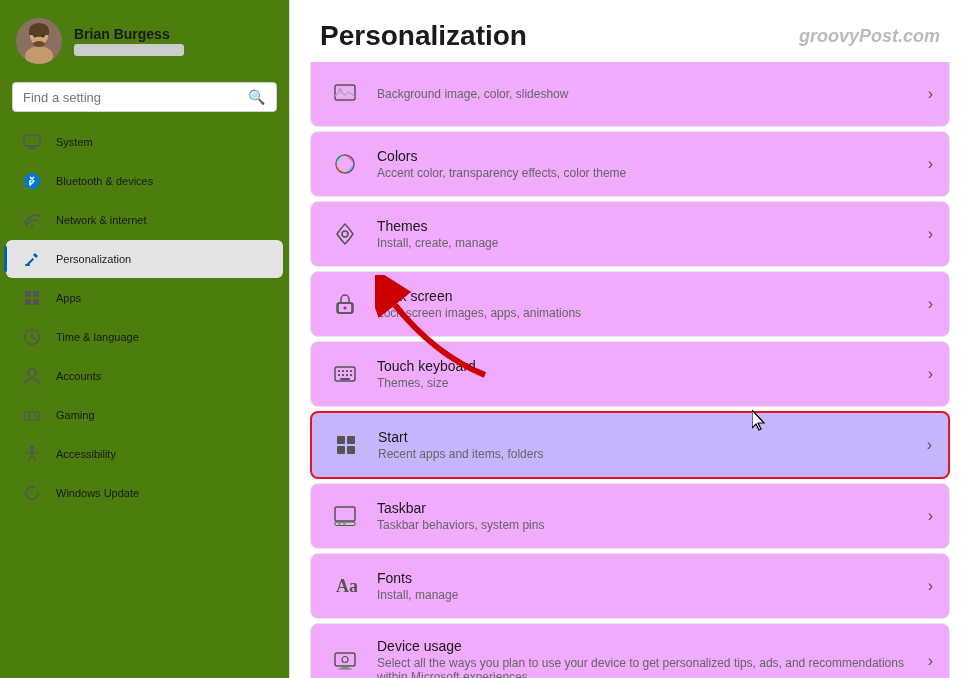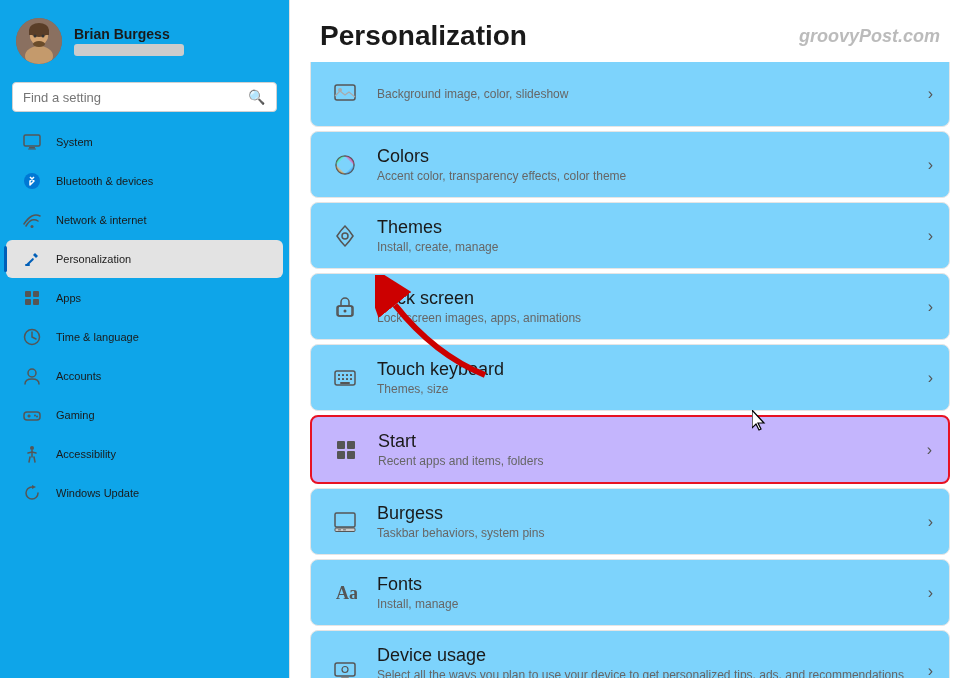--- a/index.html
+++ b/index.html
@@ -11,21 +11,21 @@
       height: 678px;
       overflow: hidden;
       font-size: 14px;
       color: #1a1a1a;
     }
 
     
     .sidebar {
       width: 290px;
       min-width: 290px;
-      background: #0ea5e9;
+      background: #4d7c0f;
       height: 678px;
       display: flex;
       flex-direction: column;
       border-right: 1px solid #e0e0e0;
       overflow-y: auto;
     }
 
     .sidebar-profile {
       display: flex;
       align-items: center;
@@ -173,21 +173,21 @@
       padding: 0 20px 20px 20px;
     }
 
     .settings-item {
       display: flex;
       align-items: center;
       padding: 14px 16px;
       border: 1px solid #e5e5e5;
       border-radius: 8px;
       margin-bottom: 4px;
-      background: #7dd3fc;
+      background: #f0abfc;
       cursor: pointer;
       transition: background 0.1s;
       position: relative;
     }
 
     .settings-item.highlighted {
       border: 2px solid #e81123;
       background: #c4b5fd;
     }
 
@@ -201,21 +201,21 @@
       margin-right: 14px;
       font-size: 20px;
       color: #444;
     }
 
     .settings-item-text {
       flex: 1;
     }
 
     .settings-item-title {
-      font-size: 18px;
+      font-size: 14px;
       font-weight: 500;
       color: #1a1a1a;
       margin-bottom: 2px;
     }
 
     .settings-item-desc {
       font-size: 12px;
       color: #666;
     }
 
@@ -486,21 +486,21 @@
       <div class="settings-item">
       <div class="settings-item-icon">
           <svg width="24" height="24" viewBox="0 0 24 24" fill="none" xmlns="http://www.w3.org/2000/svg">
             <rect x="2" y="3" width="20" height="14" rx="1.5" stroke="#555" stroke-width="1.5" fill="none"></rect>
             <rect x="2" y="18" width="20" height="3.5" rx="1" fill="#ccc" stroke="#555" stroke-width="1"></rect>
             <rect x="5" y="19" width="3" height="1.5" rx="0.5" fill="#888"></rect>
             <rect x="10" y="19" width="3" height="1.5" rx="0.5" fill="#888"></rect>
           </svg>
         </div>
       <div class="settings-item-text">
-        <div class="settings-item-title">Burgess</div>
+        <div class="settings-item-title">Taskbar</div>
         <div class="settings-item-desc">Taskbar behaviors, system pins</div>
       </div>
       <span class="settings-item-chevron">›</span>
     </div>
       <div class="settings-item">
       <div class="settings-item-icon">
           <svg width="24" height="24" viewBox="0 0 24 24" fill="none" xmlns="http://www.w3.org/2000/svg">
             <text x="3" y="18" font-size="18" font-family="serif" fill="#555" font-weight="bold">Aa</text>
           </svg>
         </div>

